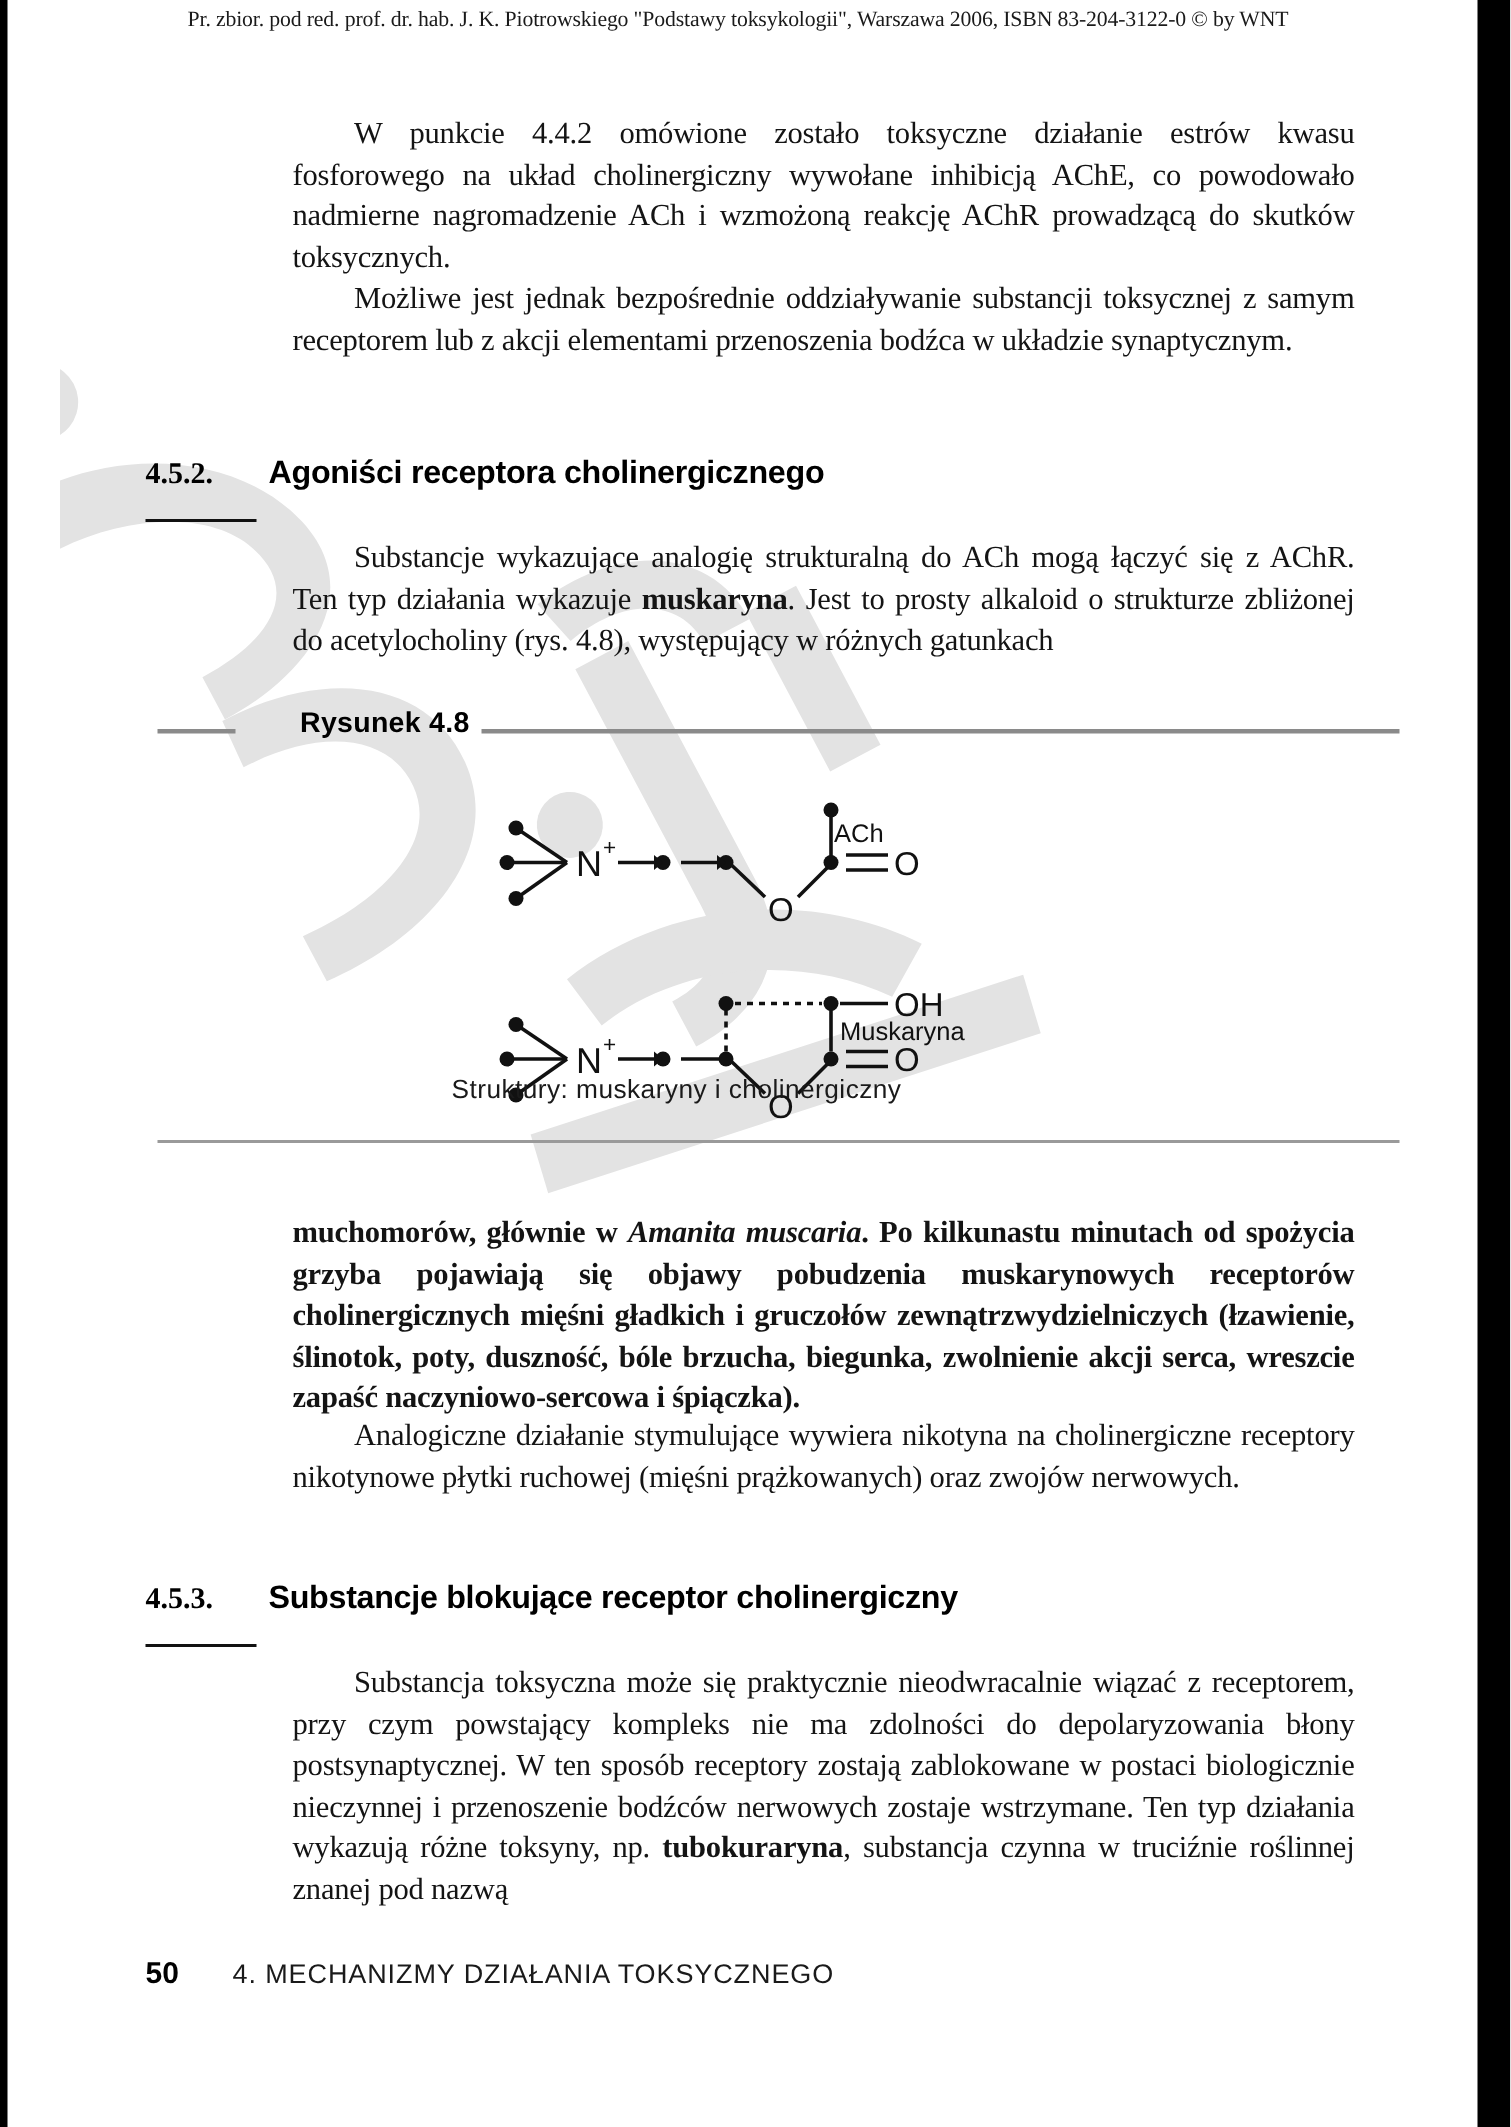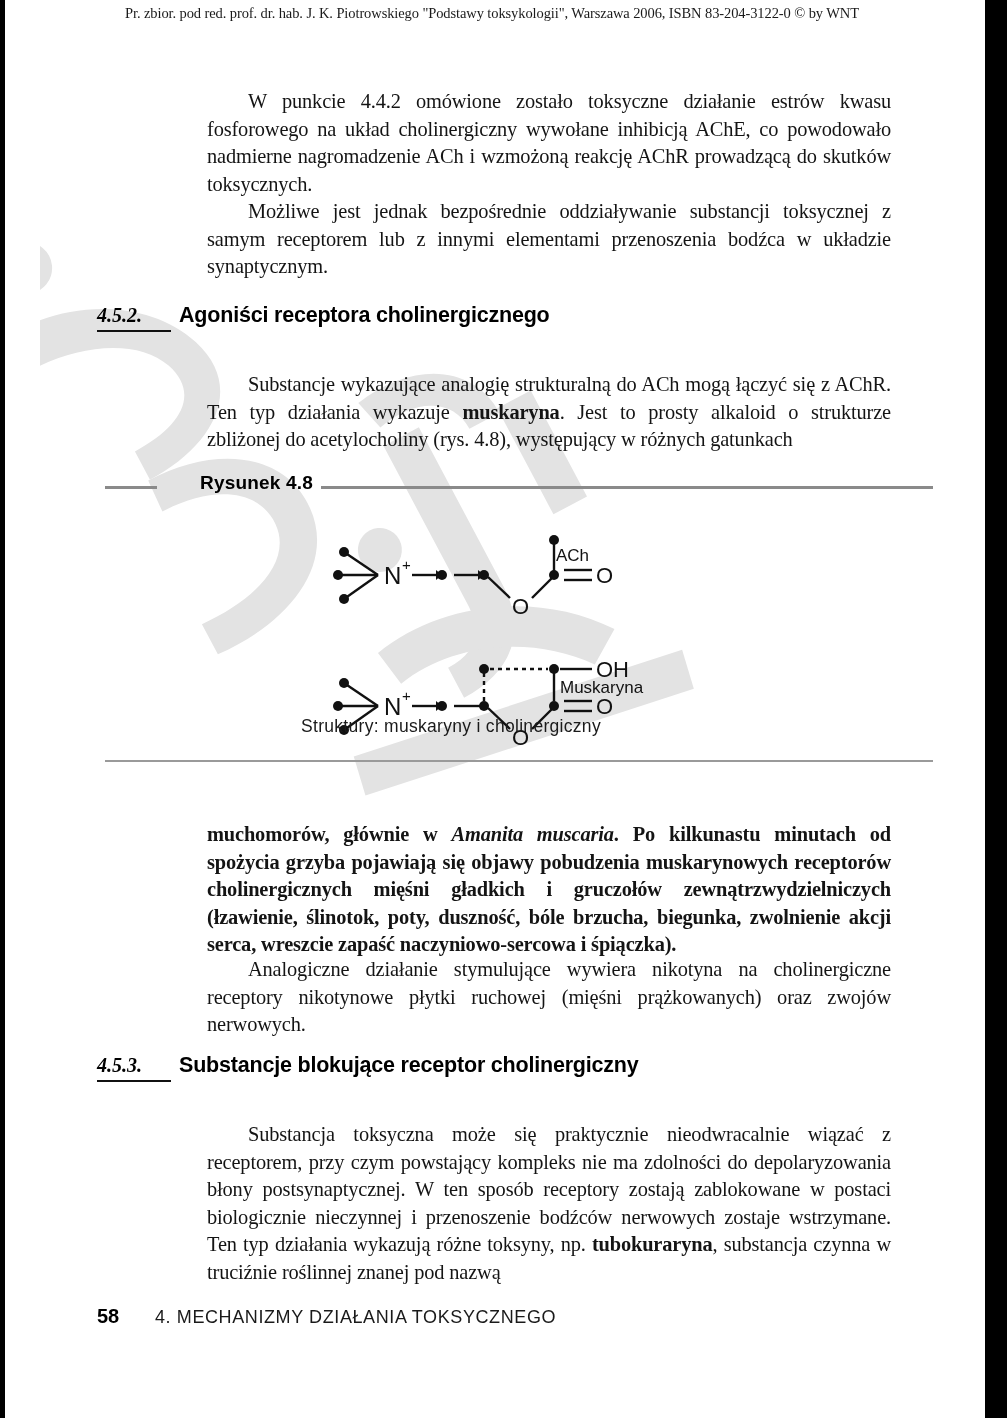--- a/index.html
+++ b/index.html
@@ -53,21 +53,21 @@
     font-size: 14.5px;
     color: #1a1a1a;
     letter-spacing: -0.1px;
   }
   .body-col {
     position: absolute;
     left: 191px;
     width: 716px;
   }
   p.para {
-    margin: 16px;
+    margin: 4px;
     font-size: 20.4px;
     line-height: 27.6px;
     text-align: justify;
     text-indent: 41px;
     color: #141414;
     letter-spacing: -0.15px;
   }
   p.para.noindent { text-indent: 0; font-weight: bold; }
   .sec-head {
     position: absolute;
@@ -75,24 +75,23 @@
     width: 812px;
     display: flex;
     align-items: baseline;
   }
   .sec-num {
     font-family: "Liberation Serif", serif;
     font-weight: bold;
     font-size: 20px;
     width: 74px;
     border-bottom: 2.2px solid #111;
-    padding-bottom: 3px;
+    padding-bottom: 18px;
     flex: 0 0 74px;
     color: #000;
-    font-style: italic;
   }
   .sec-title {
     font-family: "Liberation Sans", sans-serif;
     font-weight: bold;
     font-size: 21.5px;
     margin-left: 8px;
     color: #000;
     letter-spacing: -0.2px;
   }
   
@@ -198,21 +197,21 @@
 
   <div class="content">
 
     <div class="copyright-header">Pr. zbior. pod red. prof. dr. hab. J. K. Piotrowskiego "Podstawy toksykologii", Warszawa 2006, ISBN 83-204-3122-0 © by WNT</div>
 
     <div class="body-col" style="top:72px;">
       <p class="para">W punkcie 4.4.2 omówione zostało toksyczne działanie estrów kwasu fosforowego na układ cholinergiczny wywołane inhibicją AChE, co powodowało nadmierne nagromadzenie ACh i wzmożoną reakcję AChR prowadzącą do skutków toksycznych.</p>
     </div>
 
     <div class="body-col" style="top:182px;">
-      <p class="para">Możliwe jest jednak bezpośrednie oddziaływanie substancji toksycznej z samym receptorem lub z innymi elementami przenoszenia bodźca w układzie synaptycznym.</p>
+      <p class="para">Możliwe jest jednak bezpośrednie oddziaływanie substancji toksycznej z samym receptorem lub z akcji elementami przenoszenia bodźca w układzie synaptycznym.</p>
     </div>
 
     <div class="sec-head" style="top:303px;">
       <span class="sec-num">4.5.2.</span>
       <span class="sec-title">Agoniści receptora cholinergicznego</span>
     </div>
 
     <div class="body-col" style="top:355px;">
       <p class="para"><span>Substancje wykazujące analogię strukturalną do ACh mogą łączyć się z AChR. Ten typ działania wykazuje </span><b class="bold">muskaryna</b><span>. Jest to prosty alkaloid o strukturze zbliżonej do acetylocholiny (rys. 4.8), występujący w różnych gatunkach</span></p>
     </div>
@@ -309,18 +308,18 @@
     <div class="sec-head" style="top:1053px;">
       <span class="sec-num">4.5.3.</span>
       <span class="sec-title">Substancje blokujące receptor cholinergiczny</span>
     </div>
 
     <div class="body-col" style="top:1105px;">
       <p class="para"><span>Substancja toksyczna może się praktycznie nieodwracalnie wiązać z receptorem, przy czym powstający kompleks nie ma zdolności do depolaryzowania błony postsynaptycznej. W ten sposób receptory zostają zablokowane w postaci biologicznie nieczynnej i przenoszenie bodźców nerwowych zostaje wstrzymane. Ten typ działania wykazują różne toksyny, np. </span><b class="bold">tubokuraryna</b><span>, substancja czynna w truciźnie roślinnej znanej pod nazwą</span></p>
     </div>
 
     <div class="footer" style="top:1305px;">
-      <span class="footer-page">58</span>
+      <span class="footer-page">50</span>
       <span class="footer-title">4. MECHANIZMY DZIAŁANIA TOKSYCZNEGO</span>
     </div>
 
   </div>
 </div>
 
 </body></html>

